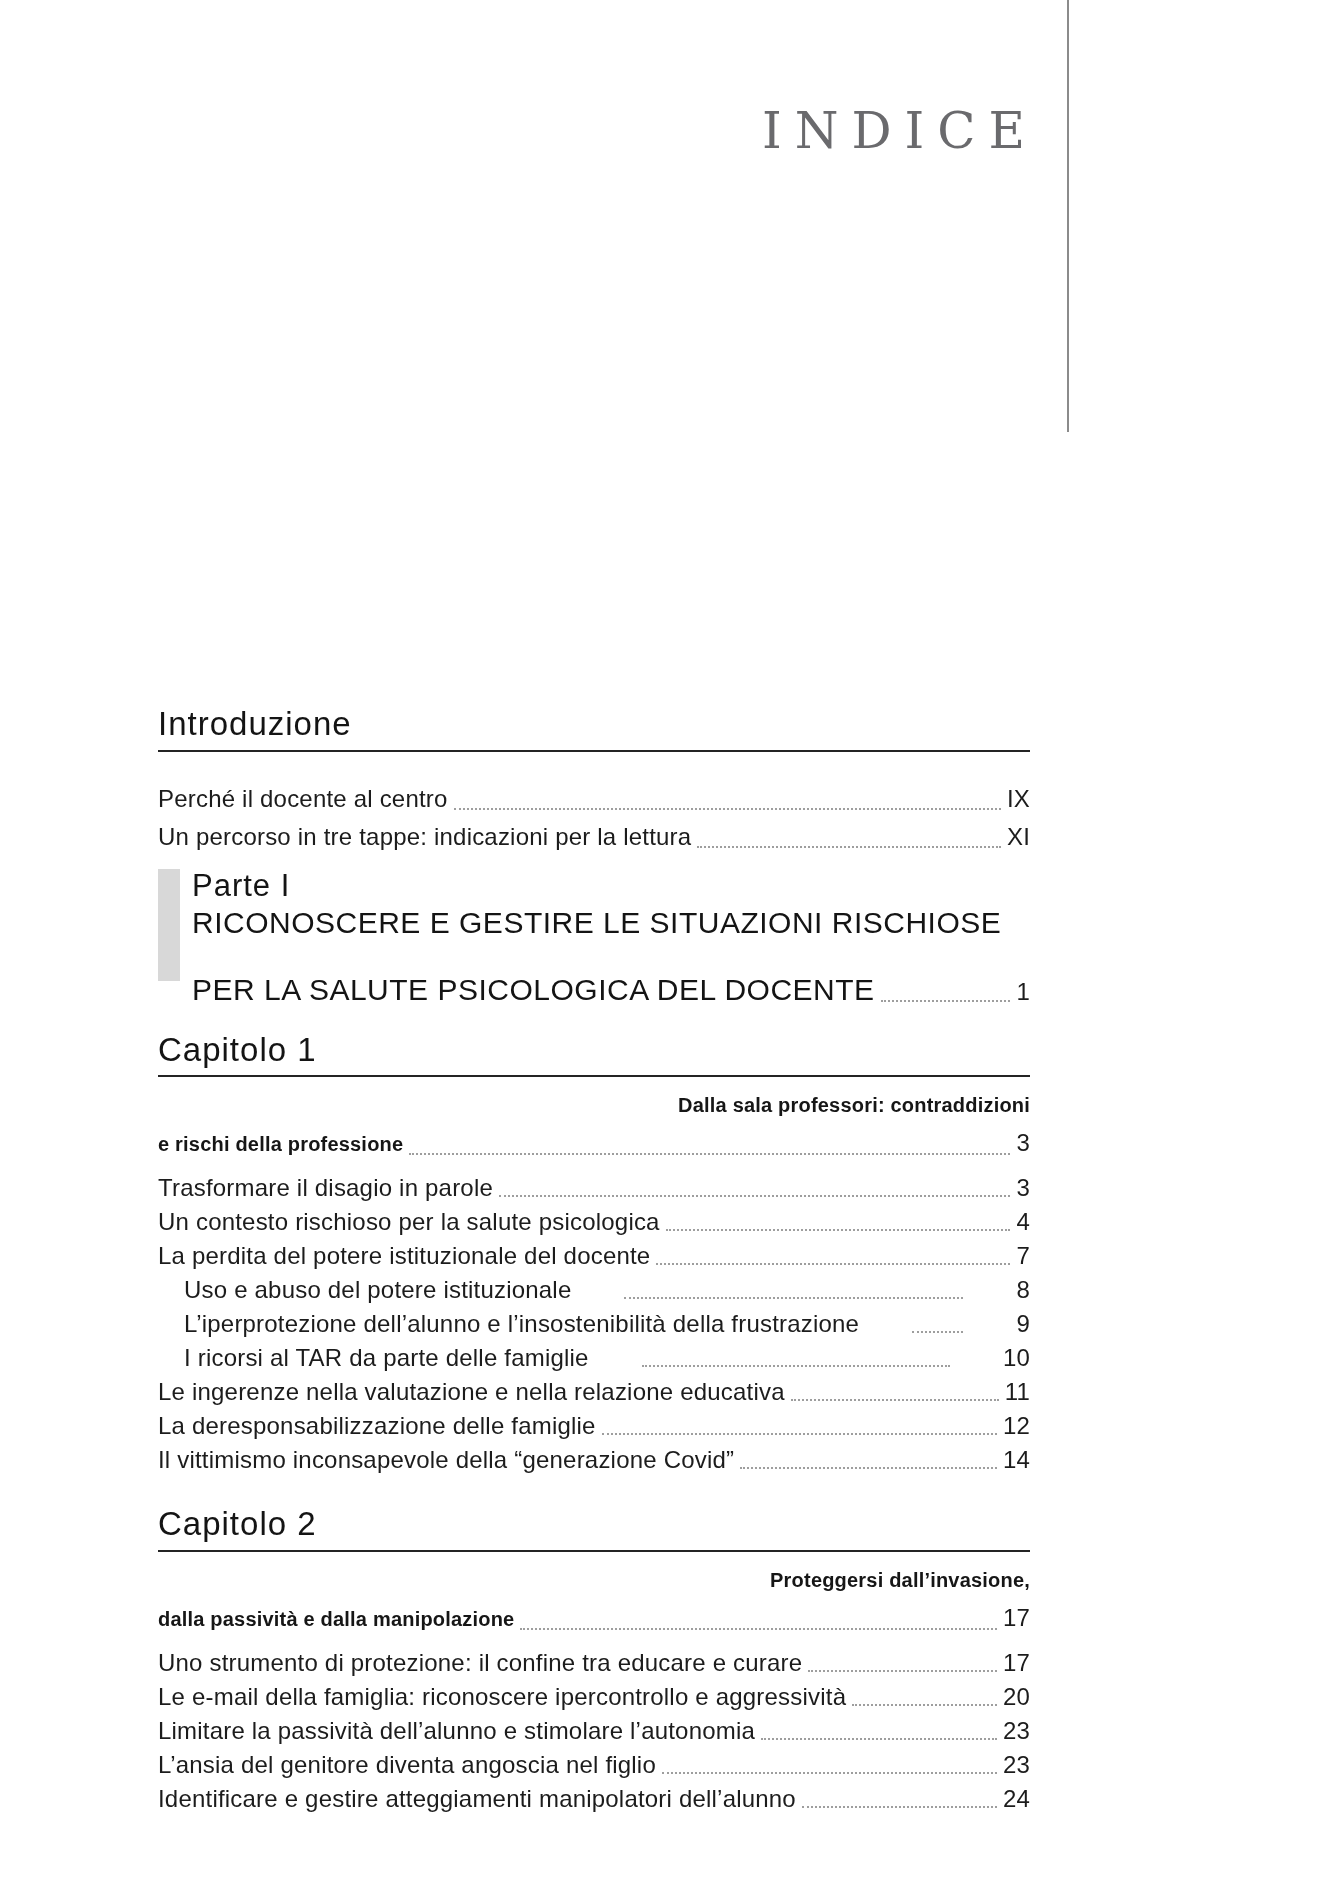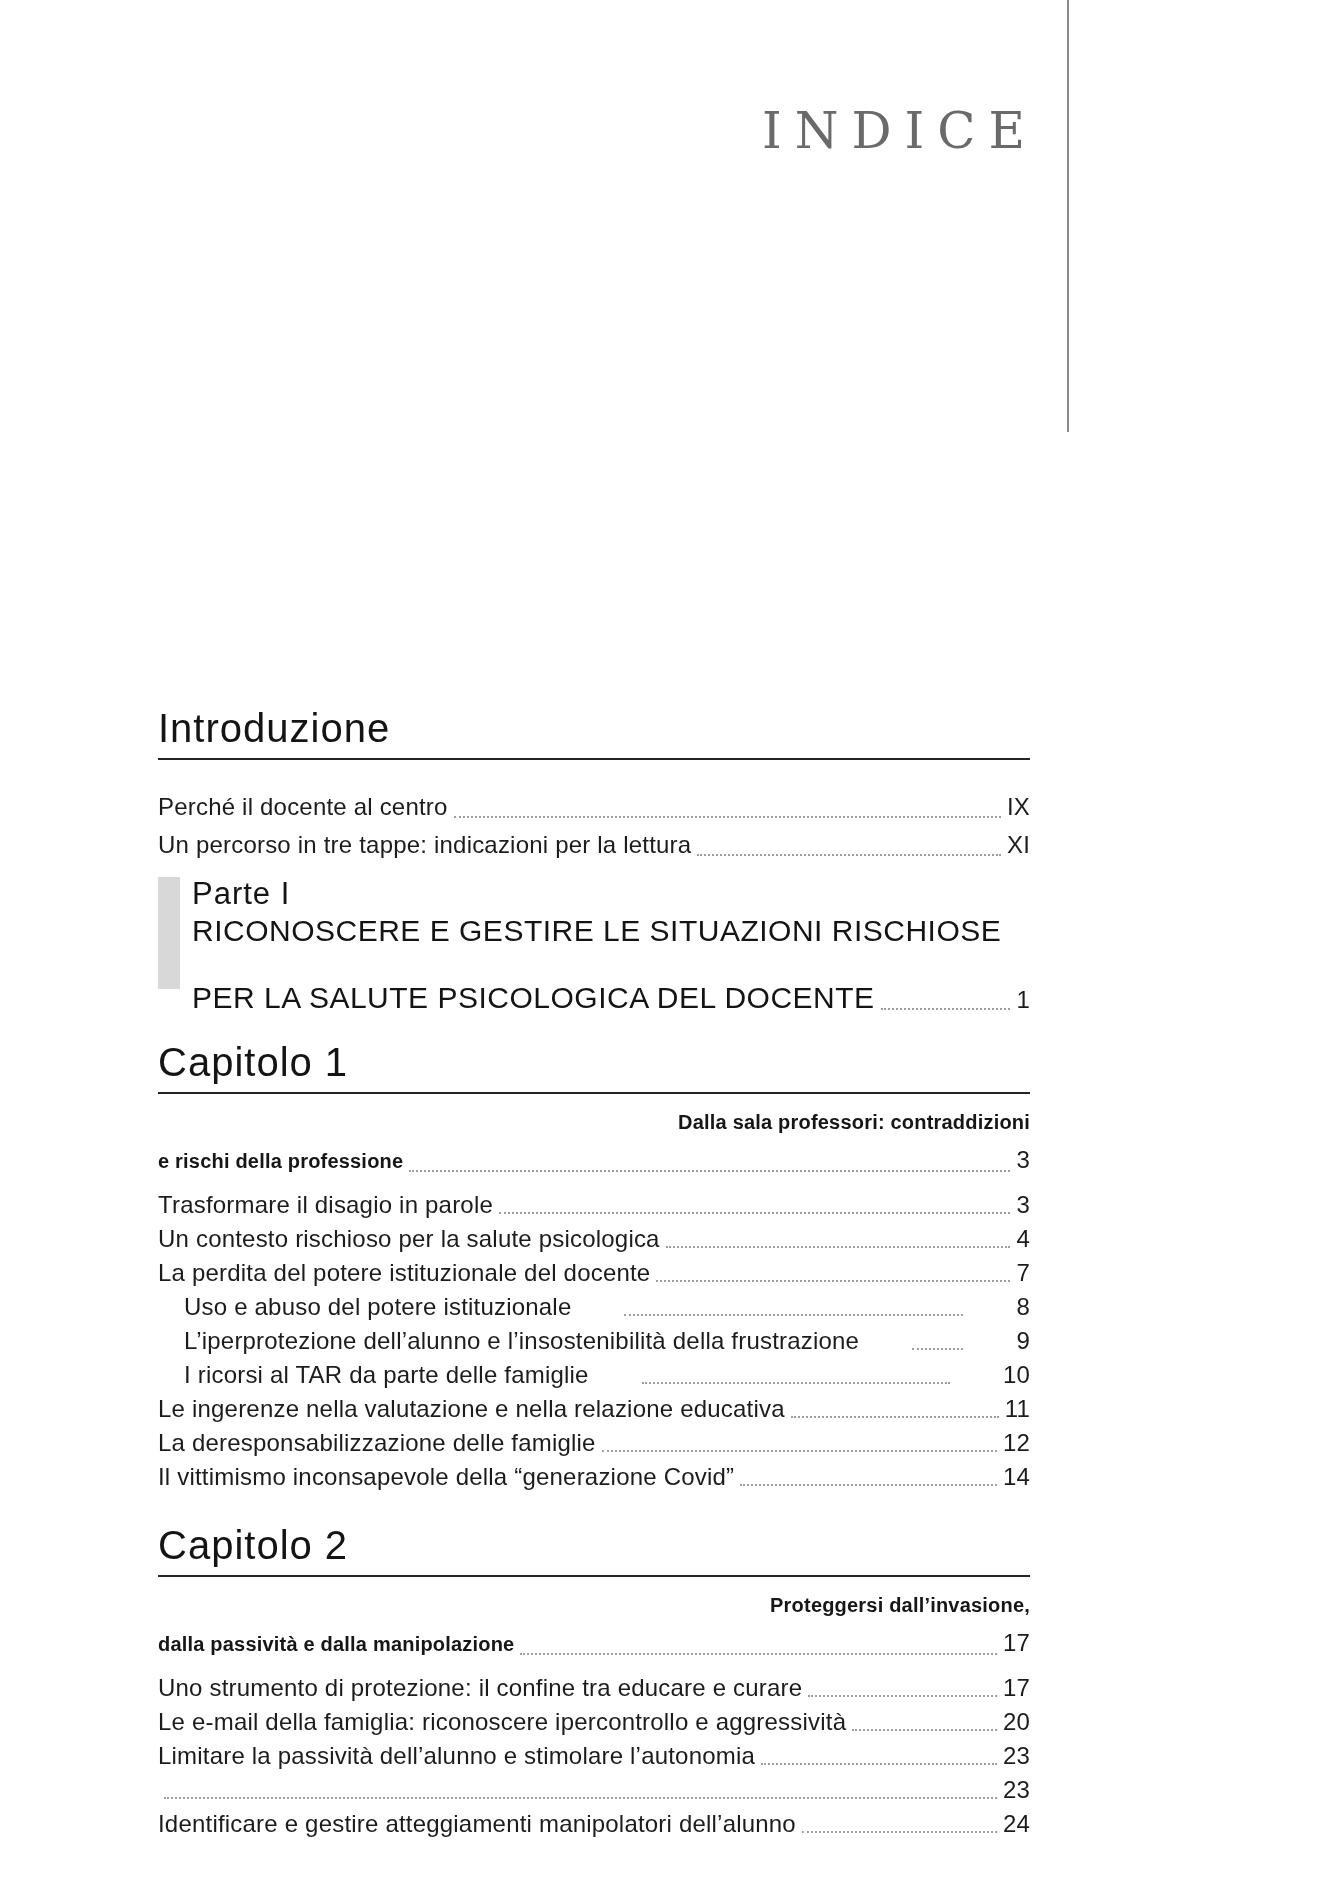--- a/index.html
+++ b/index.html
@@ -24,21 +24,21 @@
     font-weight:400;
     font-size:50px;
     line-height:1.0;
     letter-spacing:13px;
     color:#6a6a6d;
     text-align:right;
     margin-top:106px;
     margin-right:-8px; 
   }
   .section-heading {
-    font-size:40px;
+    font-size:33px;
     font-weight:400;
     letter-spacing:1px;
     color:#141414;
     line-height:1.2;
     padding-bottom:6px;
     border-bottom:2px solid #242424;
   }
   .heading-introduzione { margin-top:548px; }
   .heading-capitolo1 { margin-top:20px; }
   .heading-capitolo2 { margin-top:27px; }
@@ -223,20 +223,21 @@
         <span class="label">Le e-mail della famiglia: riconoscere ipercontrollo e aggressività</span>
         <span class="dots"></span>
         <span class="page-num">20</span>
       </div>
       <div class="toc-row">
         <span class="label">Limitare la passività dell’alunno e stimolare l’autonomia</span>
         <span class="dots"></span>
         <span class="page-num">23</span>
       </div>
       <div class="toc-row">
+        <span class="label">L’ansia del genitore diventa angoscia nel figlio</span>
         <span class="dots"></span>
         <span class="page-num">23</span>
       </div>
       <div class="toc-row">
         <span class="label">Identificare e gestire atteggiamenti manipolatori dell’alunno</span>
         <span class="dots"></span>
         <span class="page-num">24</span>
       </div>
     </div>
 

